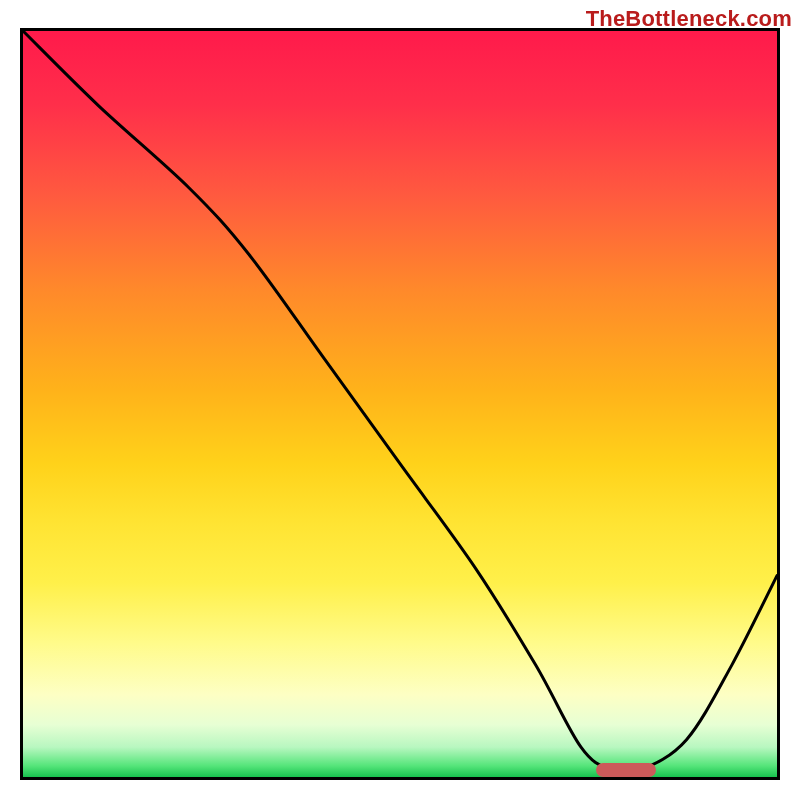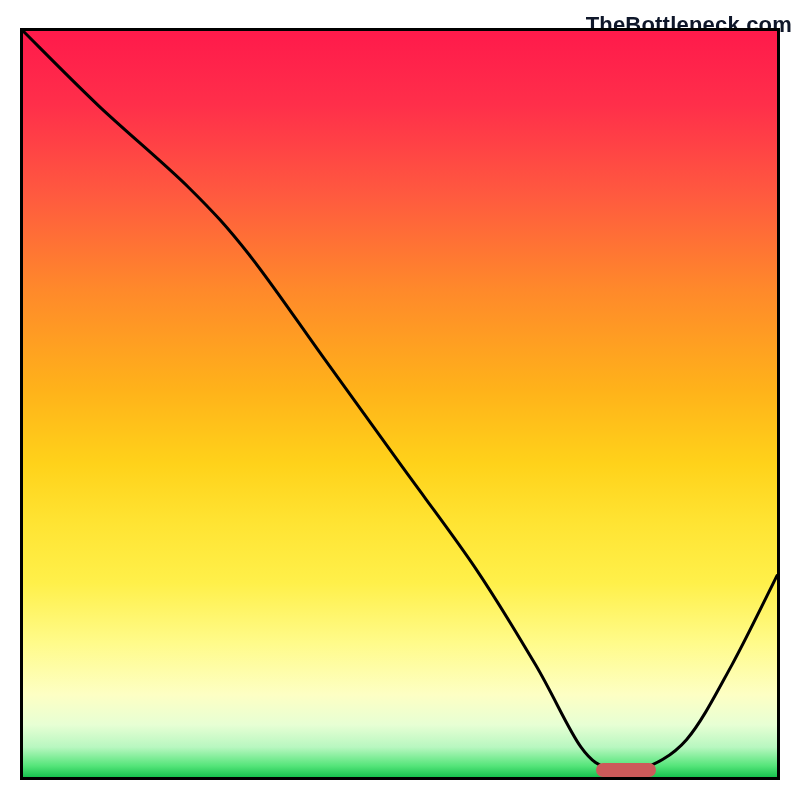--- a/index.html
+++ b/index.html
@@ -11,25 +11,25 @@
     background: #ffffff;
     font-family: Arial, Helvetica, sans-serif;
   }
   .chart-wrap {
     position: relative;
     width: 800px;
     height: 800px;
   }
   .watermark {
     position: absolute;
-    top: 12px;
+    top: 6px;
     right: 8px;
     font-size: 22px;
     font-weight: 600;
-    color: #0f172a;
+    color: #b91c1c;
     letter-spacing: 0.2px;
     user-select: none;
   }
   .plot {
     position: absolute;
     left: 20px;
     top: 28px;
     width: 760px;
     height: 752px;
     border: 3px solid #000;

